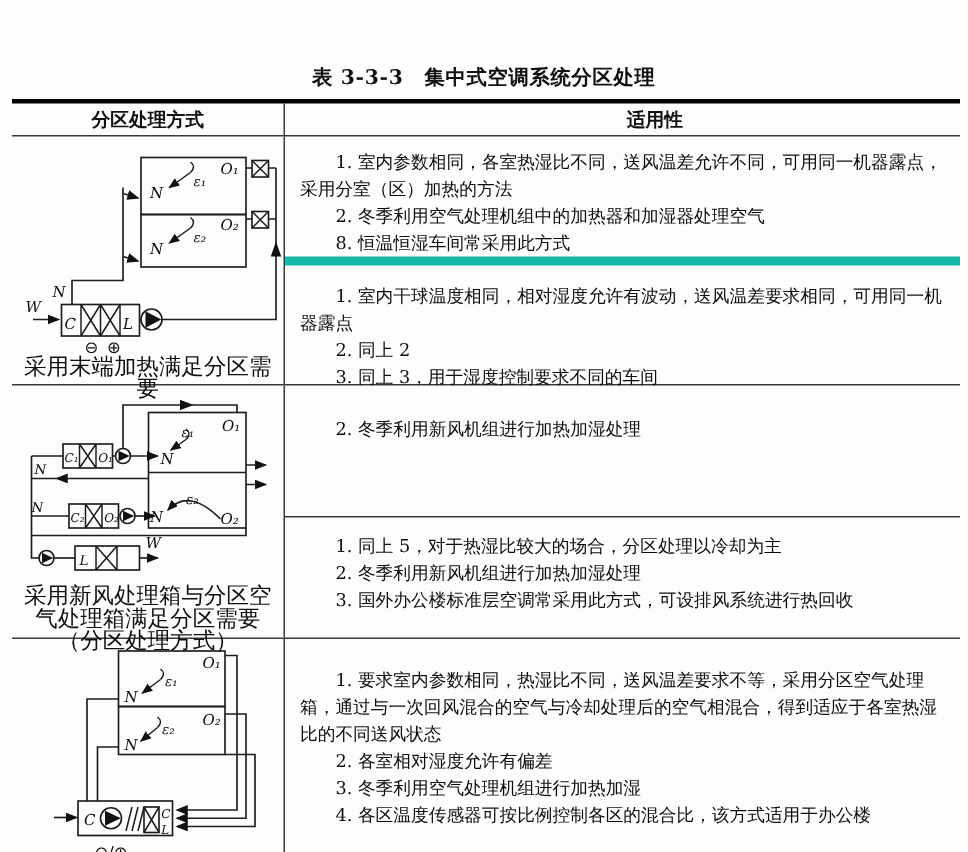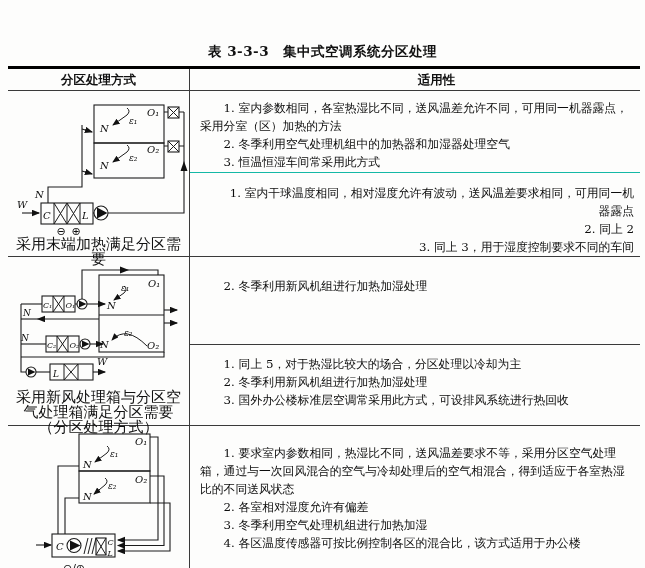--- a/index.html
+++ b/index.html
@@ -30,25 +30,25 @@
     position:relative;
   }
   .lcell svg{display:block;}
   .cap{
     text-align:center;font-size:15px;line-height:15px;color:#101010;
     padding:0 2px;font-weight:500;
   }
   .rcol{flex:1;display:flex;flex-direction:column;}
   .cell{box-sizing:border-box;padding:8px 6px 0 10px;font-size:11.8px;line-height:18px;color:#0d0d0d;}
   .cell p{margin:0;text-indent:2em;}
-  .s1 .cell.first{height:93px;border-bottom:1px solid #14b8a6;}
+  .s1 .cell.first{height:93px;border-bottom:6px solid #14b8a6;}
   .s2 .cell.first{height:88px;border-bottom:1px solid #3a3a3a;padding-top:20px;}
   .s2 .cell.second{padding-top:10px;}
   .s3 .cell{padding-top:18px;}
-  .s1 .cell.second{padding-top:11px;text-align:right;}
+  .s1 .cell.second{padding-top:11px;}
   svg .ln{stroke:#1c1c1c;fill:none;stroke-width:1.1;}
   svg .lnt{stroke:#1c1c1c;fill:none;stroke-width:1;}
   svg text{font-family:"DejaVu Serif",serif;font-style:italic;fill:#0d0d0d;stroke:none;}
   svg .t10{font-size:10px;}
   svg .t9{font-size:9px;}
   svg .t8{font-size:8px;}
   svg .sym{font-family:"DejaVu Sans",sans-serif;font-style:normal;font-size:11px;text-anchor:middle;}
 </style>
 </head>
 <body>
@@ -119,21 +119,21 @@
           <text class="t10" x="74" y="128">L</text>
           <text class="sym" x="53" y="144">⊖</text>
           <text class="sym" x="68" y="144">⊕</text>
         </svg>
         <div class="cap">采用末端加热满足分区需要</div>
       </div>
       <div class="rcol">
         <div class="cell first">
           <p>1. 室内参数相同，各室热湿比不同，送风温差允许不同，可用同一机器露点，采用分室（区）加热的方法</p>
           <p>2. 冬季利用空气处理机组中的加热器和加湿器处理空气</p>
-          <p>3. 恒温恒湿车间常采用此方式</p>
+          <p>8. 恒温恒湿车间常采用此方式</p>
         </div>
         <div class="cell second">
           <p>1. 室内干球温度相同，相对湿度允许有波动，送风温差要求相同，可用同一机器露点</p>
           <p>2. 同上 2</p>
           <p>3. 同上 3，用于湿度控制要求不同的车间</p>
         </div>
       </div>
     </div>
 
     <div class="section s2 sb">

